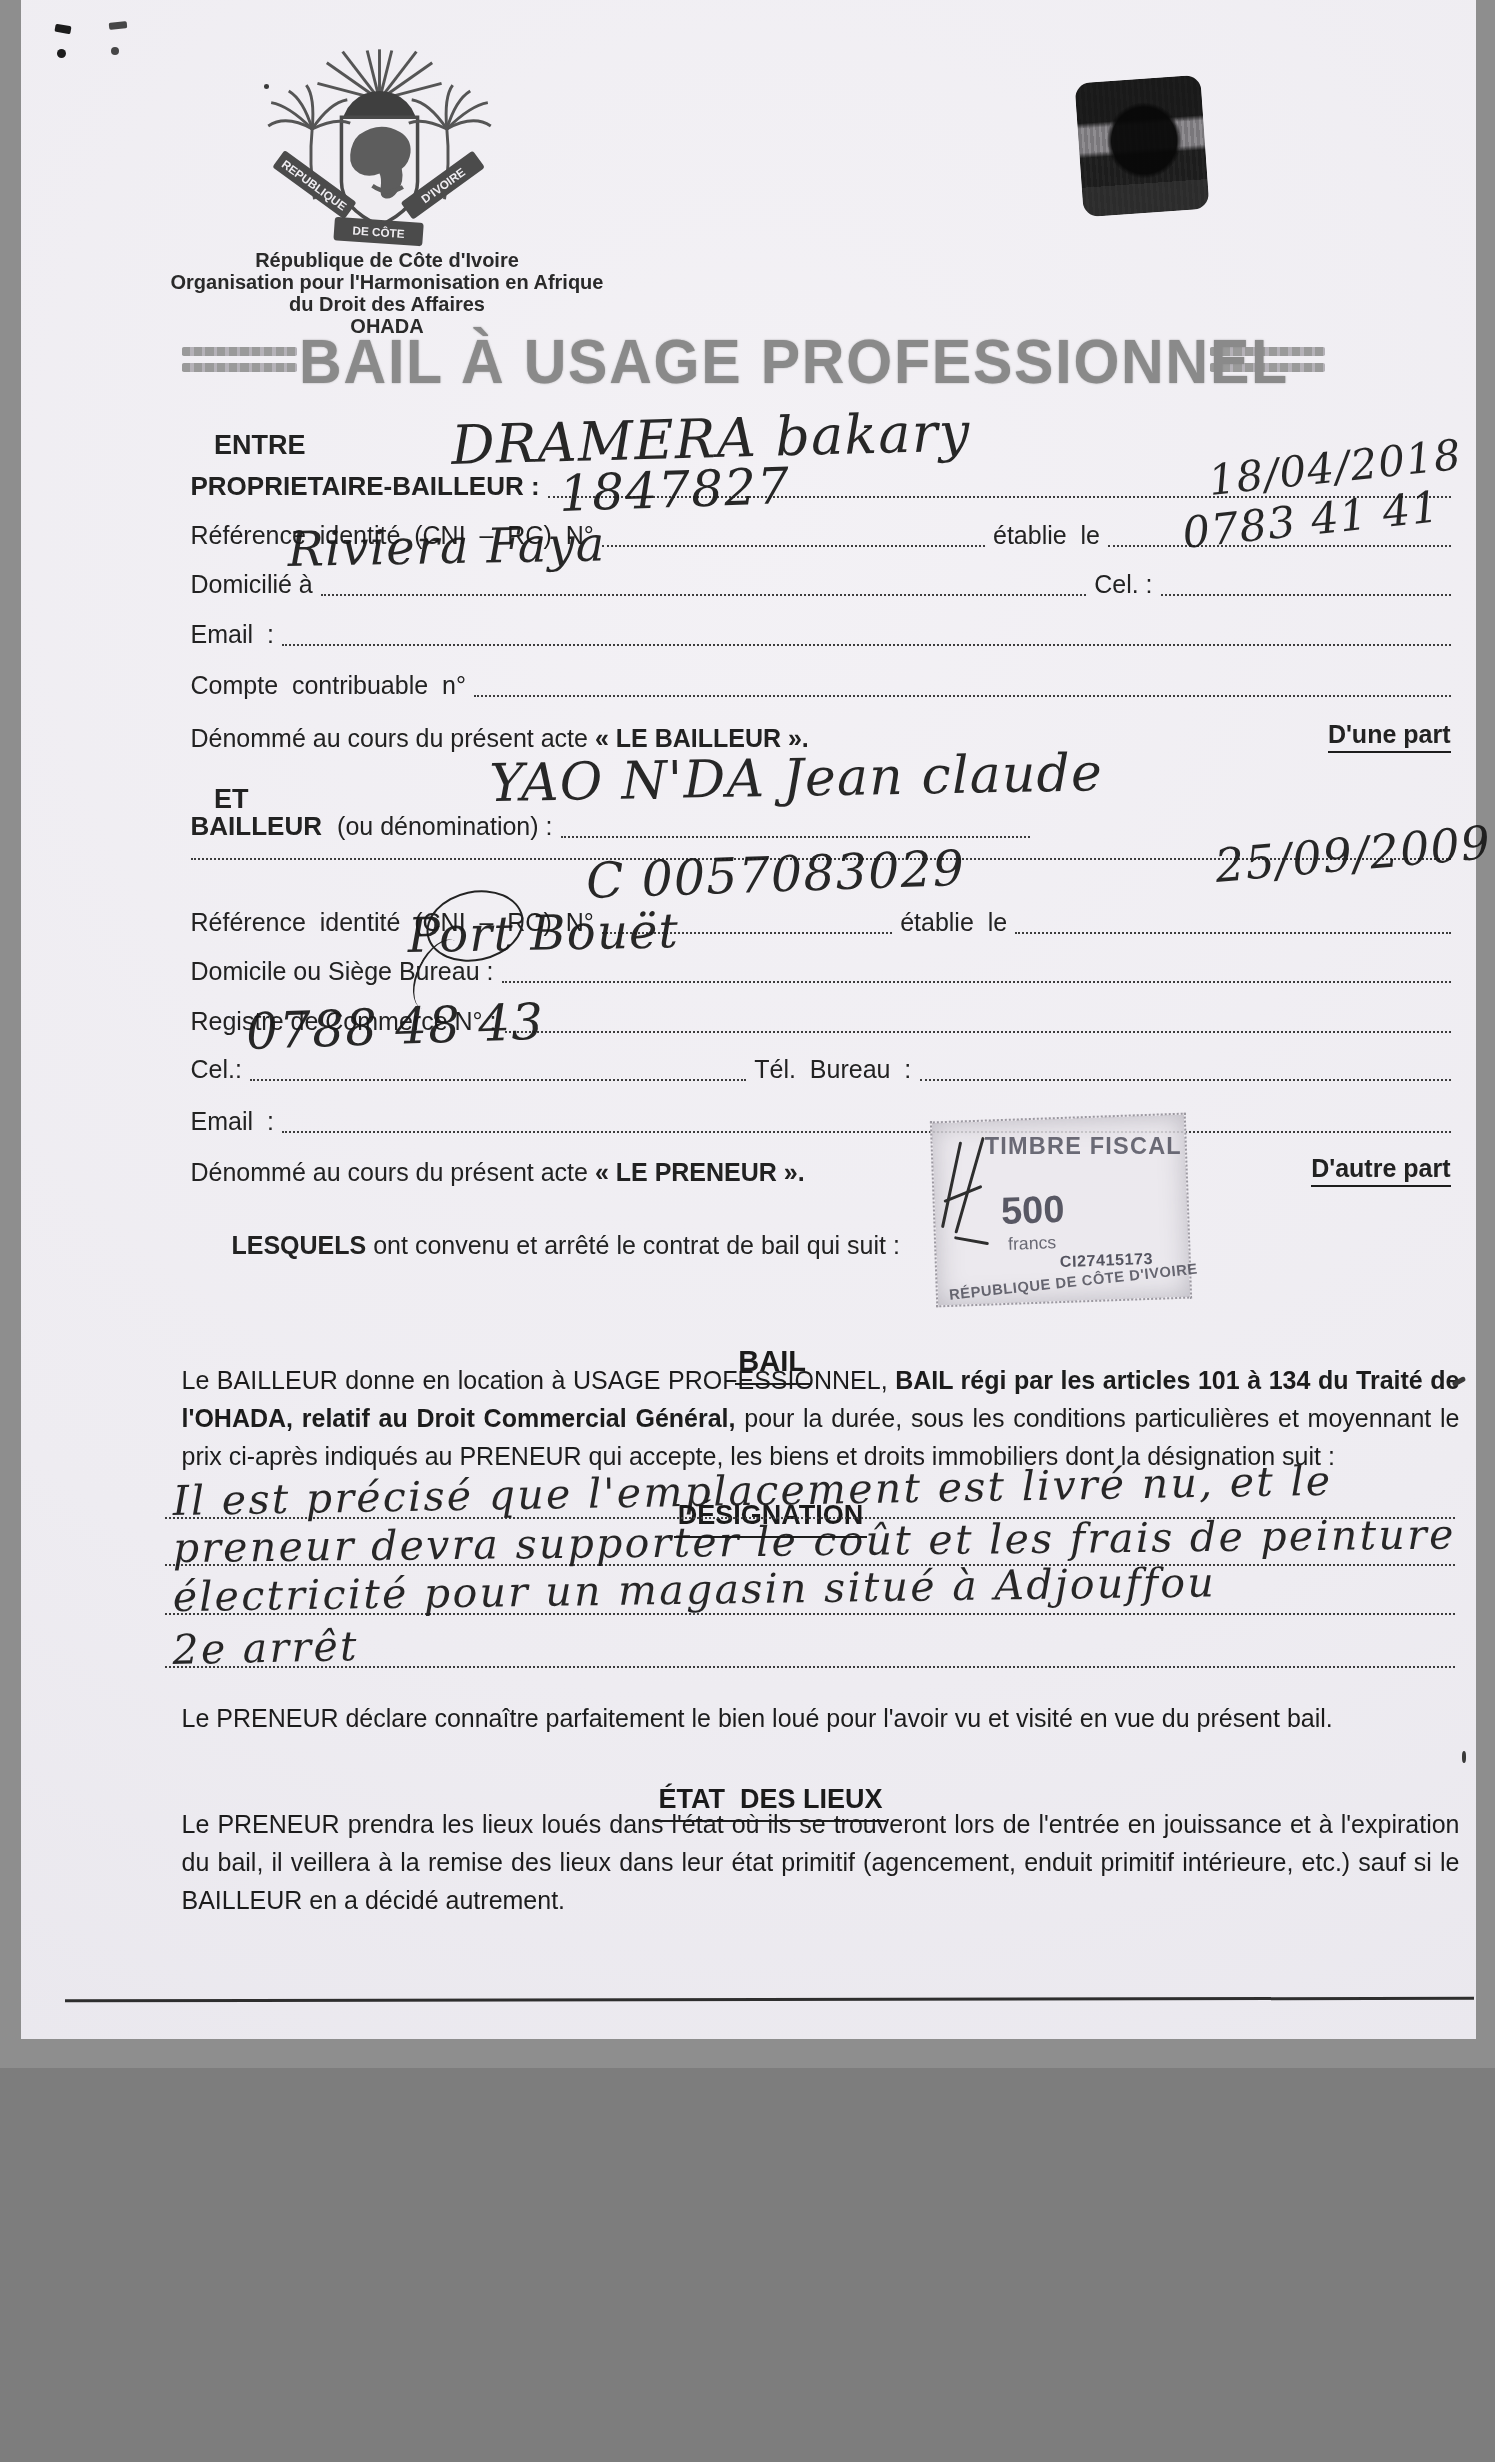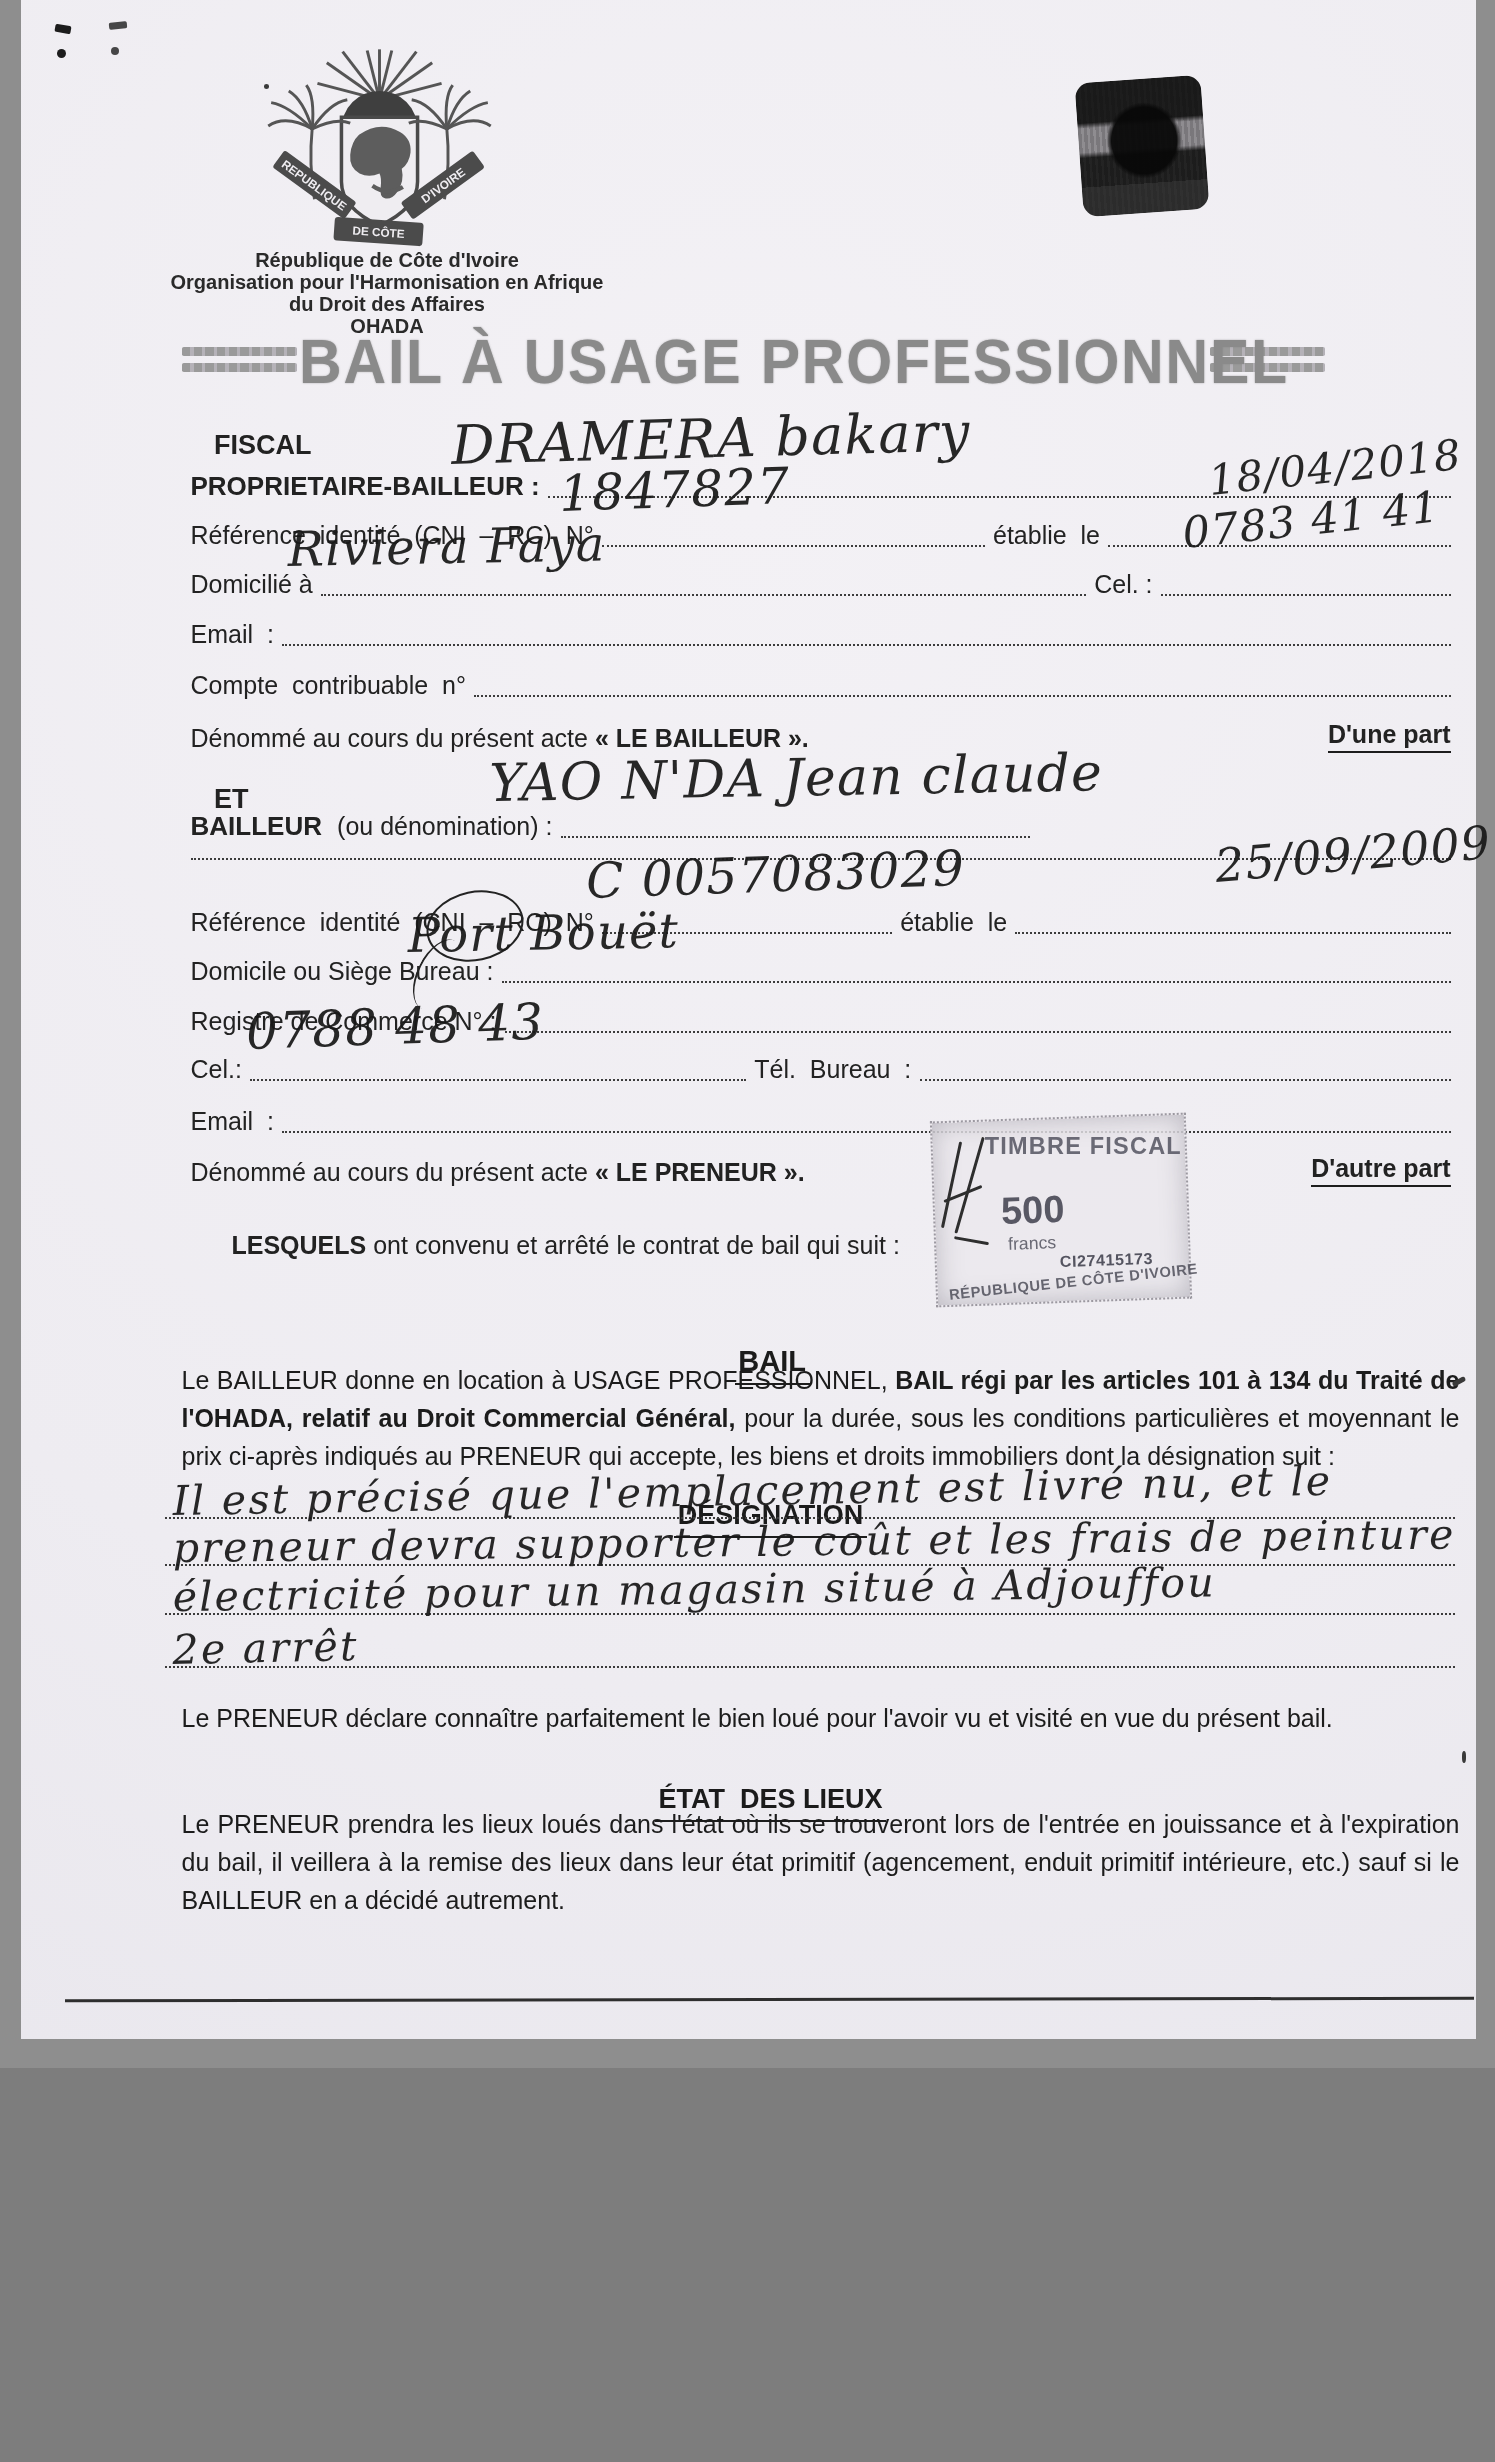--- a/index.html
+++ b/index.html
@@ -135,21 +135,21 @@
 
     <div class="tbar" style="left:161px;top:347px;"></div>
     <div class="tbar" style="left:161px;top:363px;"></div>
     <div class="tbar" style="left:1189px;top:347px;"></div>
     <div class="tbar" style="left:1189px;top:363px;"></div>
     <div class="title-wrap">
       <span class="title">BAIL À USAGE PROFESSIONNEL</span>
     </div>
 
     <div class="row" style="top:431px;">
-      <span class="lbl b" style="margin-left:23.5px;font-size:27px;">FISCAL</span>
+      <span class="lbl b" style="margin-left:23.5px;font-size:27px;">ENTRE</span>
     </div>
 
     <div class="row" style="top:472px;">
       <span class="lbl b" style="font-size:26px;">PROPRIETAIRE-BAILLEUR :</span>
       <span class="dots"></span>
     </div>
 
     <div class="row" style="top:521px;">
       <span class="lbl">Référence  identité  (CNI  –  RC)  N°</span>
       <span class="dots" style="flex-grow:66;"></span>

